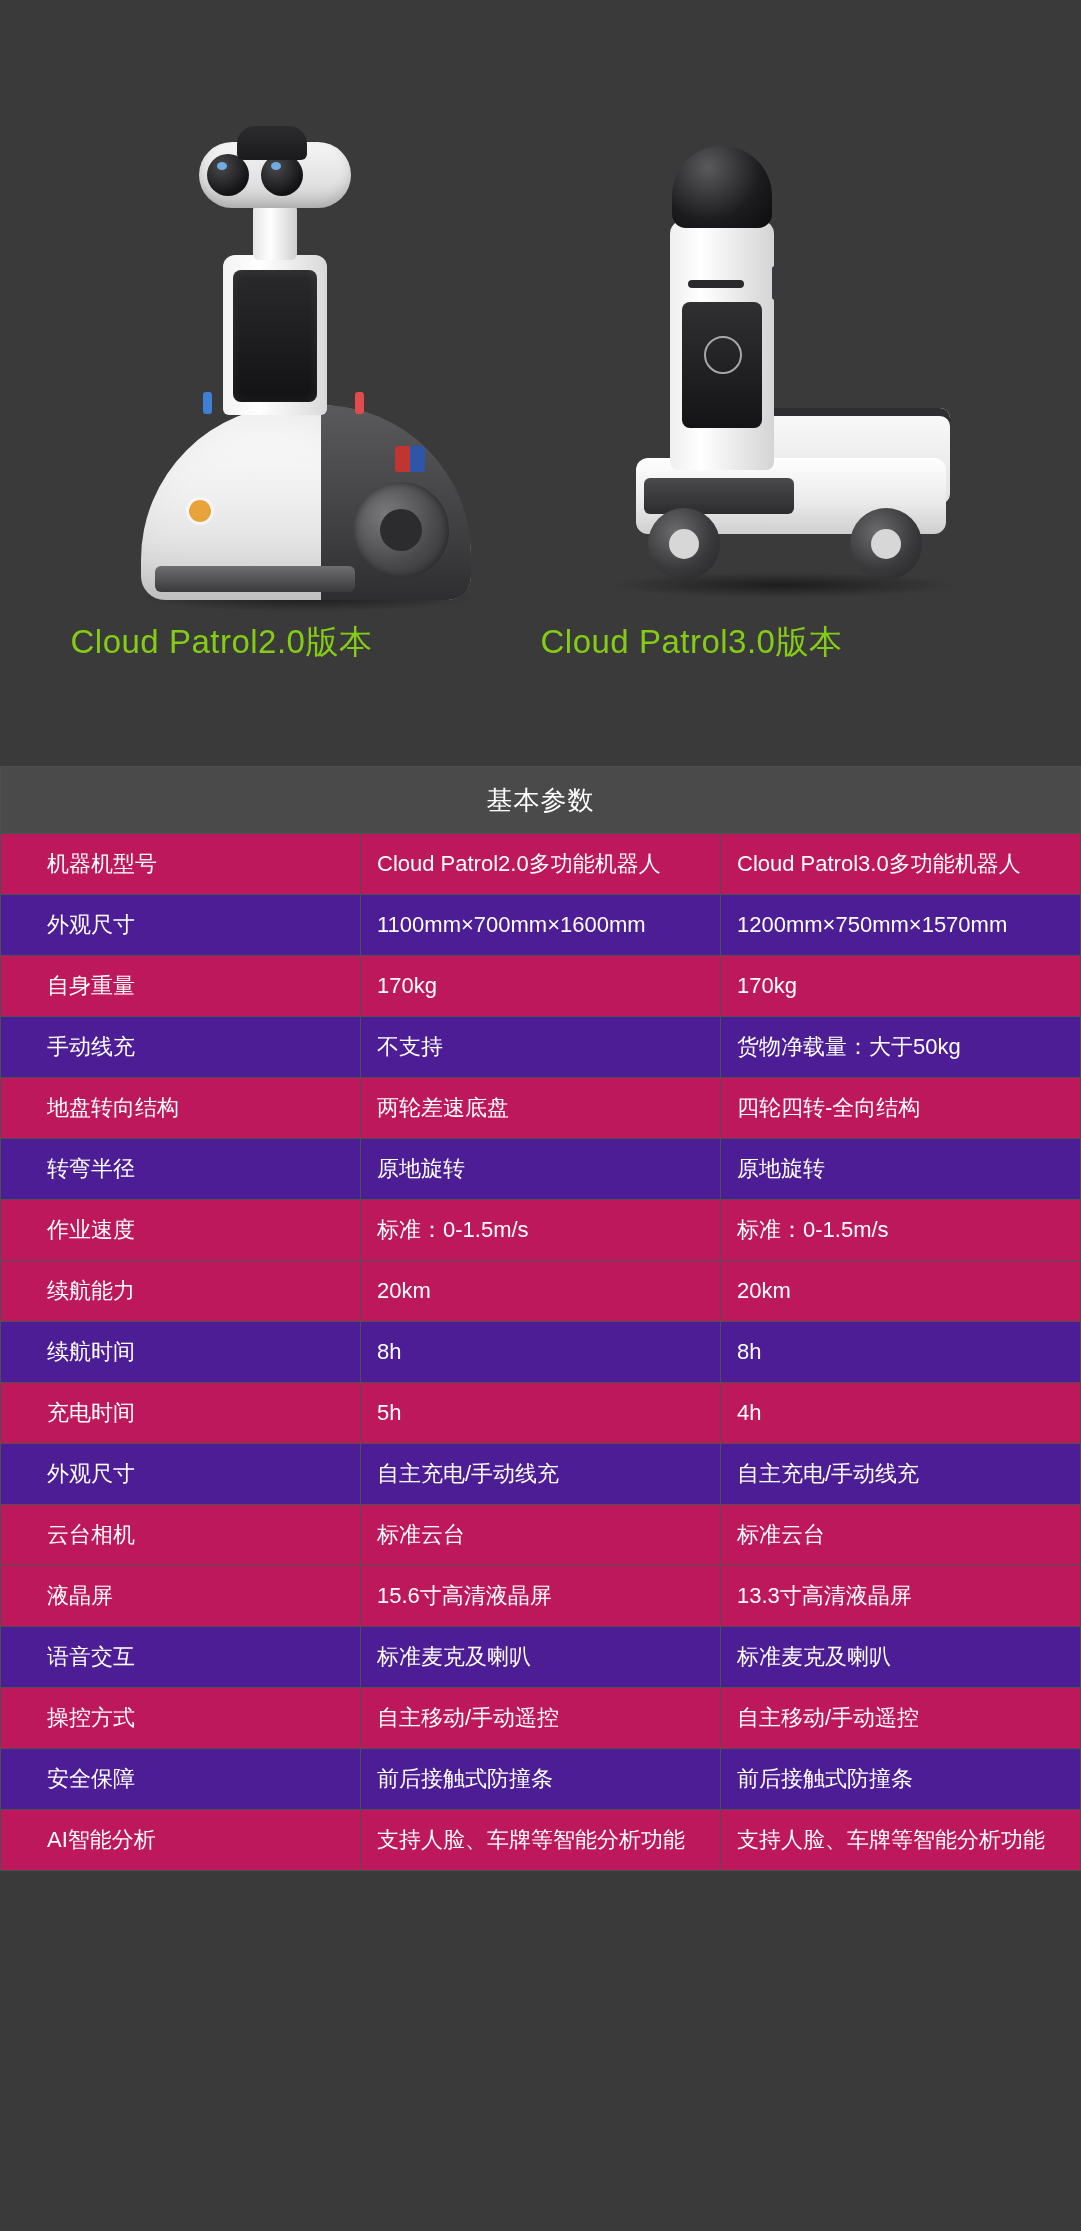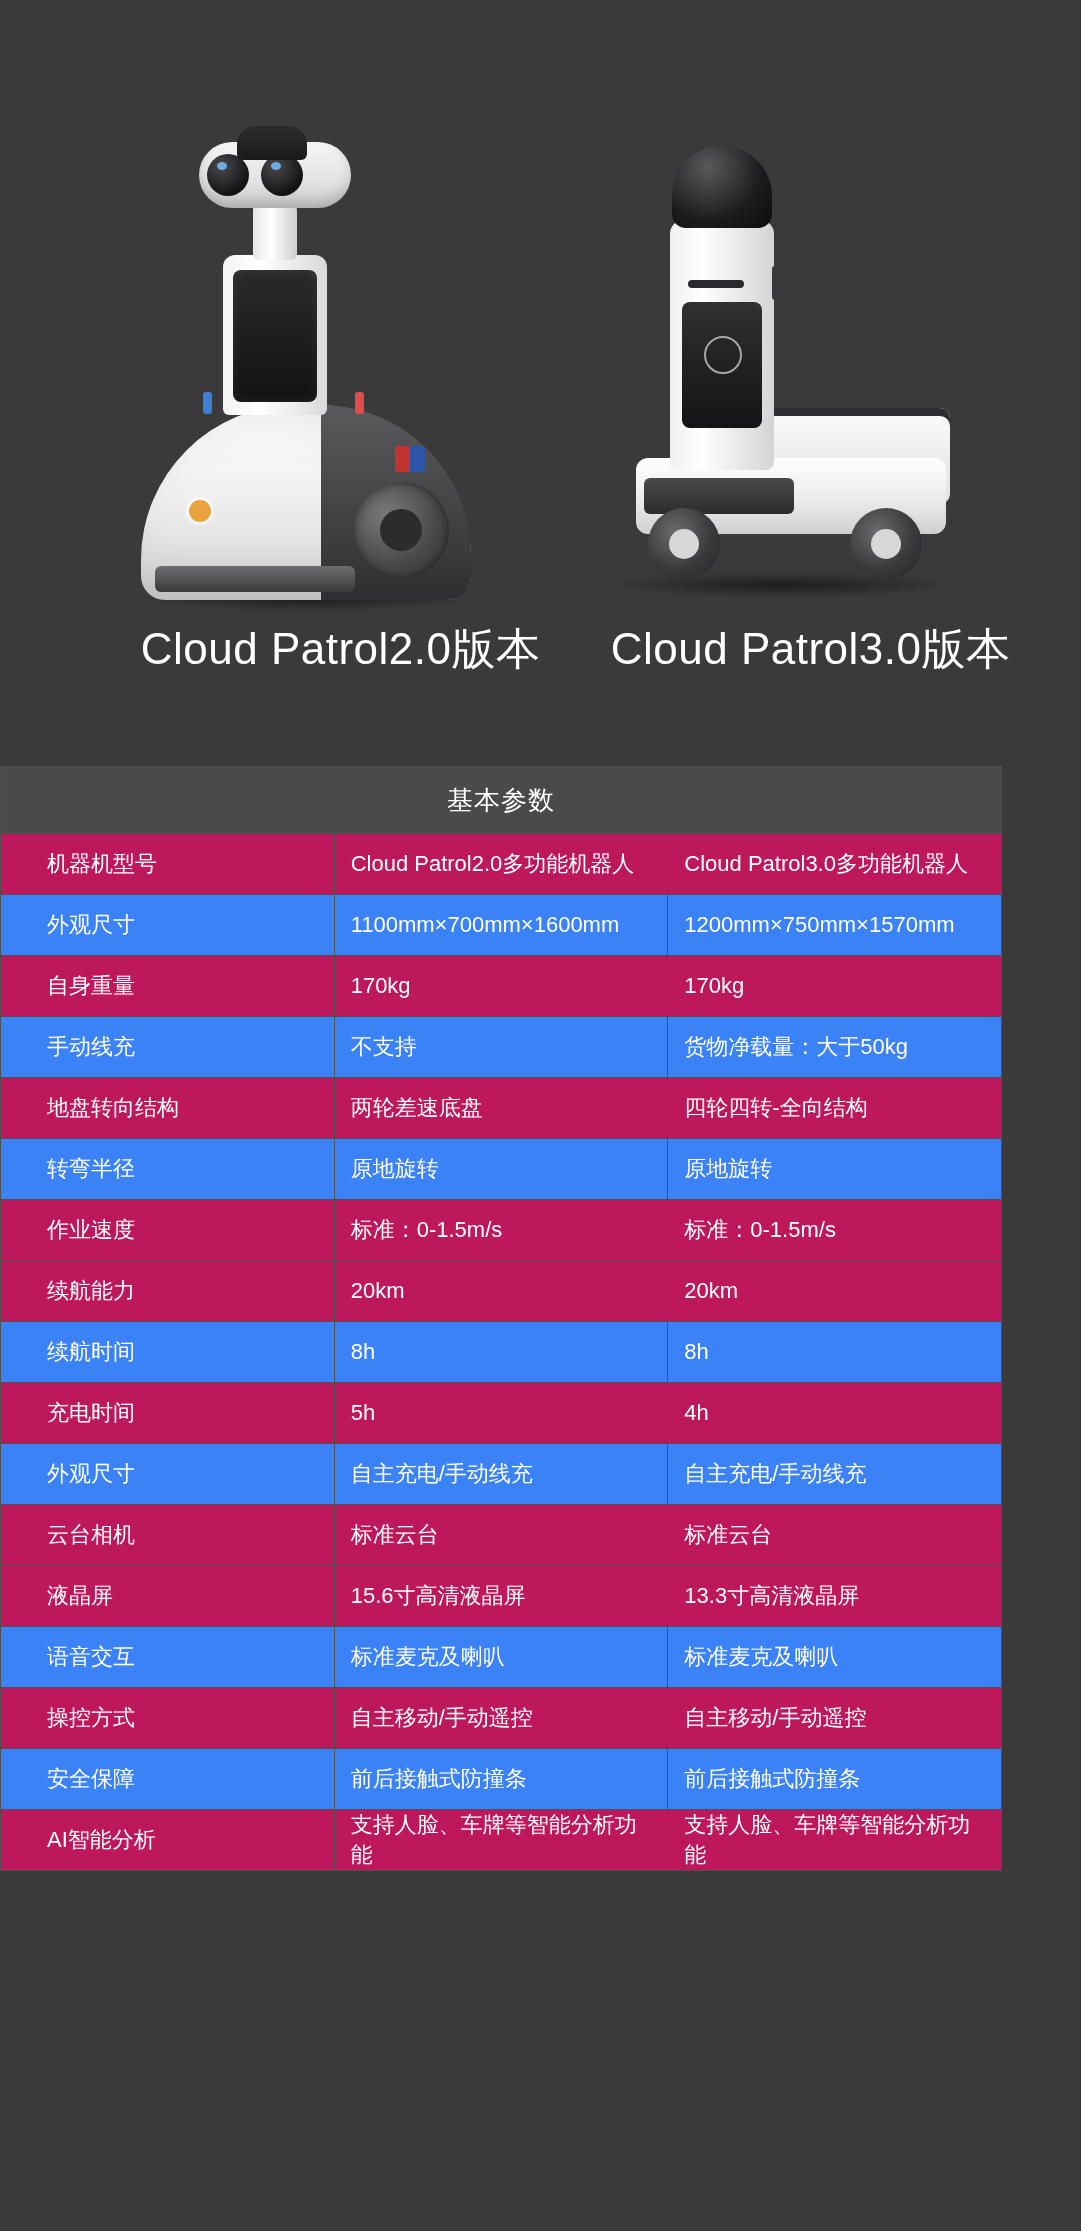--- a/index.html
+++ b/index.html
@@ -44,24 +44,24 @@
     left: 0; right: 0; bottom: 60px;
     height: 560px;
   }
   .caption-row {
     display: flex;
     justify-content: center;
     margin-top: -40px;
   }
   .caption {
     width: 470px;
-    text-align: right;
-    font-size: 44px;
+    text-align: left;
+    font-size: 33px;
     letter-spacing: 0.5px;
-    color: #ffffff;
+    color: #84cc16;
     font-weight: 400;
   }
 
   
   .r2 { position: absolute; left: 50%; transform: translateX(-50%); bottom: 0; width: 330px; height: 540px; }
   .r2-base {
     position: absolute; bottom: 0; left: 0; width: 330px; height: 195px;
     background: linear-gradient(180deg,#fdfdfd 0%,#f0f0f0 45%,#d6d6d6 100%);
     border-radius: 155px 155px 24px 24px;
     box-shadow: inset -40px -10px 60px rgba(0,0,0,0.18);
@@ -186,21 +186,21 @@
     background: radial-gradient(circle at 36% 26%, #5a5a5c 0%, #1c1c1e 60%, #0c0c0e 100%);
     border-radius: 50px 50px 14px 14px;
   }
   .r3-shadow {
     position: absolute; bottom: 2px; left: 10px; width: 352px; height: 26px;
     background: radial-gradient(ellipse at center, rgba(0,0,0,0.5), rgba(0,0,0,0) 70%);
   }
 
   
   .spec-table {
-    width: 1002px;
+    width: 1081px;
     border-collapse: collapse;
     table-layout: fixed;
     font-size: 22px;
     padding-left: 16px;
   }
   .spec-table td {
     border: 1px solid #4f4f4f;
     padding: 0 16px;
     height: 60px;
     vertical-align: middle;
@@ -208,21 +208,21 @@
     font-weight: 400;
   }
   .section-row td {
     text-align: center;
     font-size: 26px;
     background: #4a4a4a;
     height: 66px;
     letter-spacing: 1px;
   }
   .row-a td { background: #be185d; }
-  .row-b td { background: #3b82f6; }
+  .row-b td { background: #4c1d95; }
   .col-label { width: 216px; padding-left: 46px !important; }
   .col-v1 { width: 400px; }
   .col-v2 { width: 465px; }
   .label-cell { text-align: left; }
   .value-cell { text-align: left; }
 </style>
 </head>
 <body>
 
 <div class="page">

